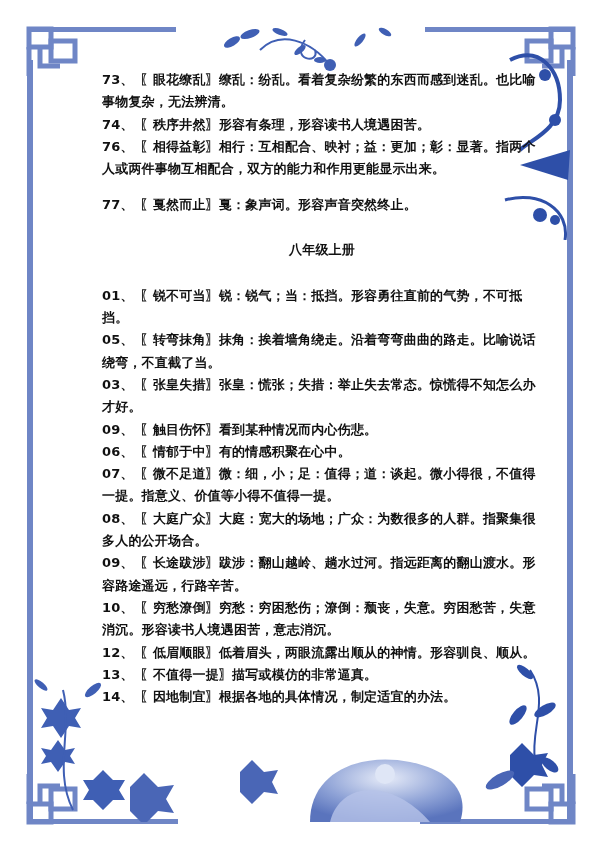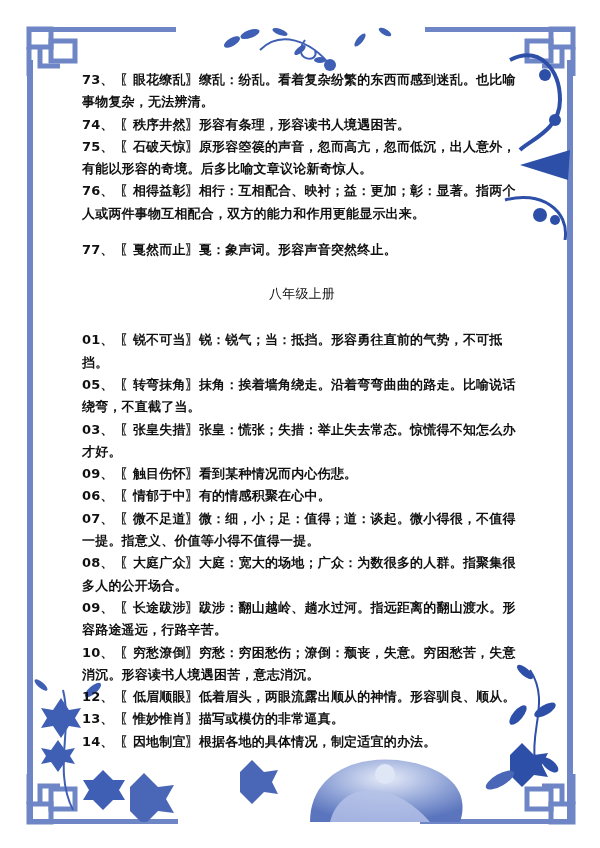--- a/index.html
+++ b/index.html
@@ -5,29 +5,29 @@
     html, body { margin: 0; padding: 0; }
     body {
       width: 600px; height: 848px; position: relative; overflow: hidden;
       background: #ffffff;
       font-family: "DejaVu Sans", "Liberation Sans", sans-serif;
       color: #111111;
     }
     .frame-line { position: absolute; background: #6f86c6; }
     .knot { position: absolute; }
     .content {
-      position: absolute; left: 82px; top: 69px; width: 440px;
+      position: absolute; left: 102px; top: 69px; width: 440px;
       font-size: 13px; font-weight: bold; line-height: 22.3px;
       letter-spacing: 0.2px;
     }
     .entry { margin: 0; padding: 0; }
     .entry .num { margin-right: 6px; }
     .gap { height: 14px; }
     .section-title {
-      text-align: center; font-size: 13px; font-weight: normal;
+      text-align: center; font-size: 13px; font-weight: bold;
       margin: 22px 0 24px 0; line-height: 22px;
     }
     .deco { position: absolute; pointer-events: none; }
   </style>
 </head>
 <body>
 
 <div class="frame-line" style="left:28px; top:27px; width:148px; height:5px;"></div>
 <div class="frame-line" style="left:425px; top:27px; width:148px; height:5px;"></div>
 <div class="frame-line" style="left:27px; top:60px; width:6px; height:760px;"></div>
@@ -136,23 +136,20 @@
 
 <div class="content">
 
   <p class="entry">
     <span class="num">73、</span><span>〖眼花缭乱〗</span><span>缭乱：纷乱。看着复杂纷繁的东西而感到迷乱。也比喻事物复杂，无法辨清。</span>
   </p>
   <p class="entry">
     <span class="num">74、</span><span>〖秩序井然〗</span><span>形容有条理，形容读书人境遇困苦。</span>
   </p>
   <p class="entry">
-    <span class="num">75、</span><span>〖石破天惊〗</span><span>原形容箜篌的声音，忽而高亢，忽而低沉，出人意外，有能以形容的奇境。后多比喻文章议论新奇惊人。</span>
-  </p>
-  <p class="entry">
     <span class="num">76、</span><span>〖相得益彰〗</span><span>相行：互相配合、映衬；益：更加；彰：显著。指两个人或两件事物互相配合，双方的能力和作用更能显示出来。</span>
   </p>
   <div class="gap"></div>
   <p class="entry">
     <span class="num">77、</span><span>〖戛然而止〗</span><span>戛：象声词。形容声音突然终止。</span>
   </p>
 
   <div class="section-title">八年级上册</div>
 
   <p class="entry">
@@ -179,18 +176,18 @@
   <p class="entry">
     <span class="num">09、</span><span>〖长途跋涉〗</span><span>跋涉：翻山越岭、趟水过河。指远距离的翻山渡水。形容路途遥远，行路辛苦。</span>
   </p>
   <p class="entry">
     <span class="num">10、</span><span>〖穷愁潦倒〗</span><span>穷愁：穷困愁伤；潦倒：颓丧，失意。穷困愁苦，失意消沉。形容读书人境遇困苦，意志消沉。</span>
   </p>
   <p class="entry">
     <span class="num">12、</span><span>〖低眉顺眼〗</span><span>低着眉头，两眼流露出顺从的神情。形容驯良、顺从。</span>
   </p>
   <p class="entry">
-    <span class="num">13、</span><span>〖惟妙惟肖〗</span><span>描写或模仿的非常逼真。</span>
+    <span class="num">13、</span><span>〖不值得一提〗</span><span>描写或模仿的非常逼真。</span>
   </p>
   <p class="entry">
     <span class="num">14、</span><span>〖因地制宜〗</span><span>根据各地的具体情况，制定适宜的办法。</span>
   </p>
 </div>
 
 </body></html>

